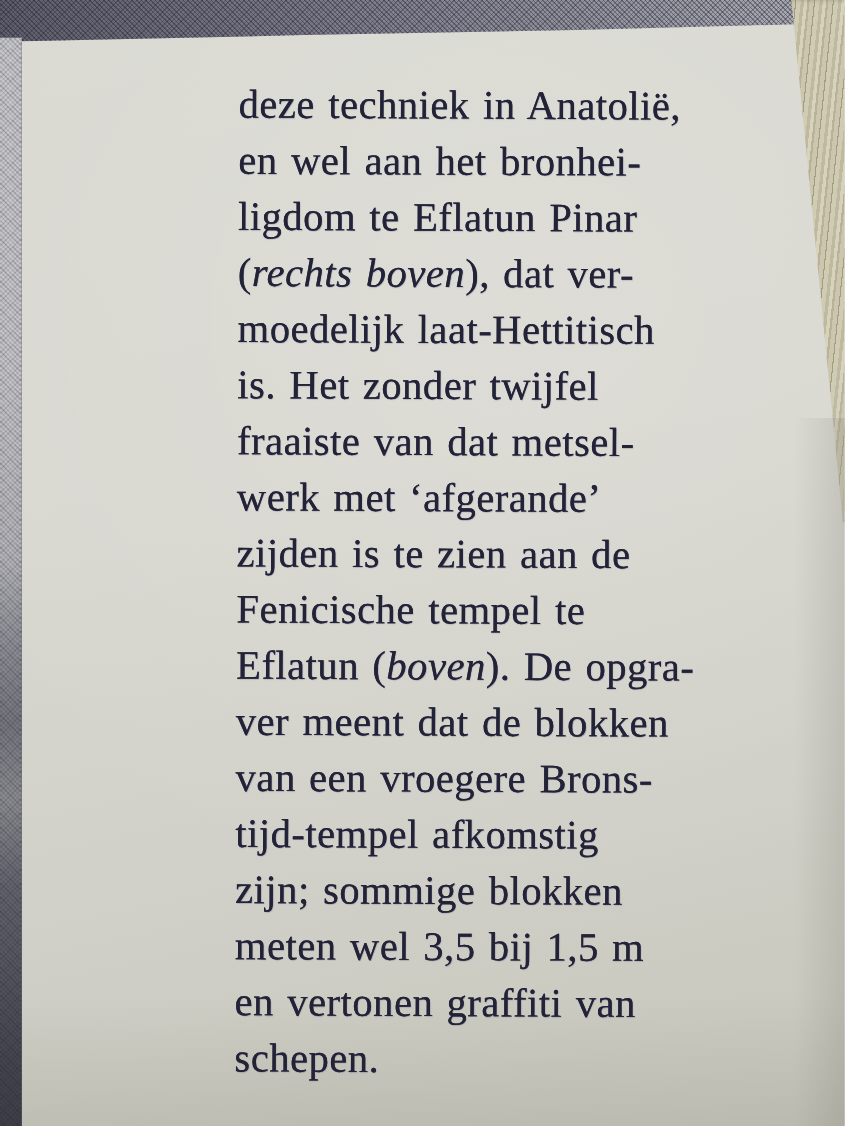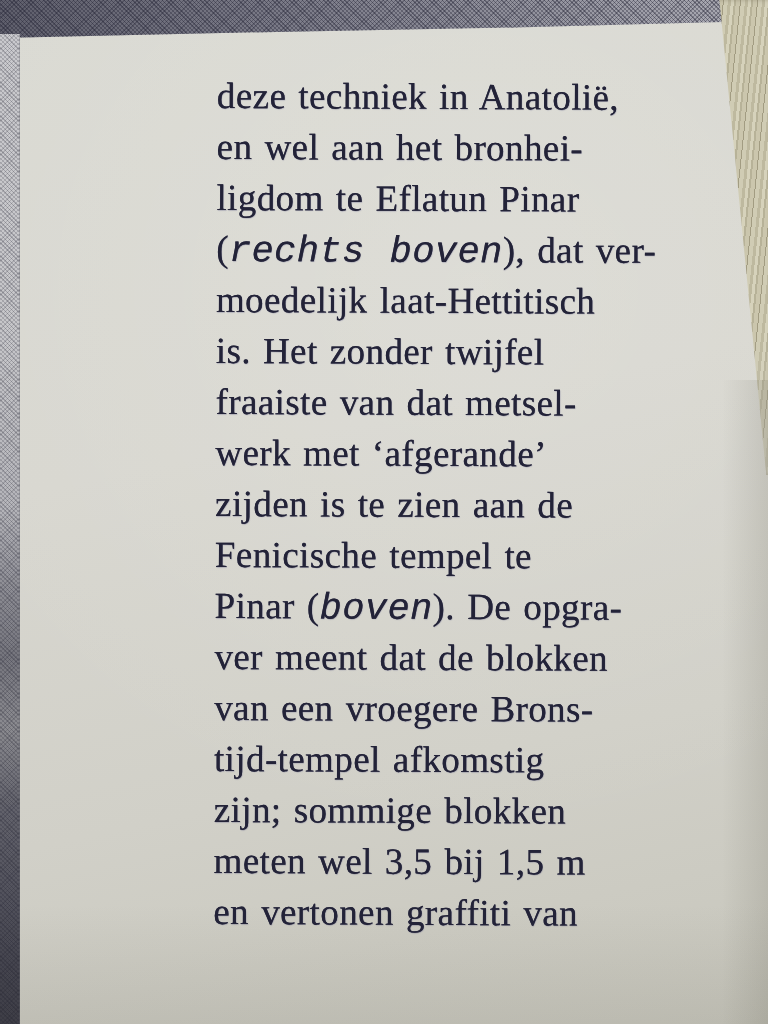--- a/index.html
+++ b/index.html
@@ -68,21 +68,21 @@
     transform: rotate(0.25deg);
     transform-origin: top left;
     color: #232338;
     font-size: 37px;
     line-height: 51px;
     letter-spacing: 0.4px;
     word-spacing: 2.5px;
     text-shadow: 0 0 0.6px rgba(35,35,60,0.85), 0.5px 0.7px 0.8px rgba(55,55,110,0.30);
   }
   .text-line { white-space: nowrap; height: 51px; }
-  .seg-italic { font-style: italic; font-family: Liberation Mono, monospace; }
+  .seg-italic { font-style: italic; }
 </style>
 </head>
 <body>
 
 <div class="photo-strip-top"></div>
 <div class="left-edge-strip"></div>
 <div class="fore-edge"></div>
 <div class="page-curve-shadow"></div>
 <div class="bottom-shade"></div>
 
@@ -90,21 +90,21 @@
   <div class="text-line"><span>deze techniek in Anatolië,</span><span class="seg-italic"></span><span></span></div>
   <div class="text-line"><span>en wel aan het bronhei-</span><span class="seg-italic"></span><span></span></div>
   <div class="text-line"><span>ligdom te Eflatun Pinar</span><span class="seg-italic"></span><span></span></div>
   <div class="text-line"><span>(</span><span class="seg-italic">rechts boven</span><span>), dat ver-</span></div>
   <div class="text-line"><span>moedelijk laat-Hettitisch</span><span class="seg-italic"></span><span></span></div>
   <div class="text-line"><span>is. Het zonder twijfel</span><span class="seg-italic"></span><span></span></div>
   <div class="text-line"><span>fraaiste van dat metsel-</span><span class="seg-italic"></span><span></span></div>
   <div class="text-line"><span>werk met ‘afgerande’</span><span class="seg-italic"></span><span></span></div>
   <div class="text-line"><span>zijden is te zien aan de</span><span class="seg-italic"></span><span></span></div>
   <div class="text-line"><span>Fenicische tempel te</span><span class="seg-italic"></span><span></span></div>
-  <div class="text-line"><span>Pinar (</span><span class="seg-italic">boven</span><span>). De opgra-</span></div>
+  <div class="text-line"><span>Eflatun (</span><span class="seg-italic">boven</span><span>). De opgra-</span></div>
   <div class="text-line"><span>ver meent dat de blokken</span><span class="seg-italic"></span><span></span></div>
   <div class="text-line"><span>van een vroegere Brons-</span><span class="seg-italic"></span><span></span></div>
   <div class="text-line"><span>tijd-tempel afkomstig</span><span class="seg-italic"></span><span></span></div>
   <div class="text-line"><span>zijn; sommige blokken</span><span class="seg-italic"></span><span></span></div>
   <div class="text-line"><span>meten wel 3,5 bij 1,5 m</span><span class="seg-italic"></span><span></span></div>
   <div class="text-line"><span>en vertonen graffiti van</span><span class="seg-italic"></span><span></span></div>
-  <div class="text-line"><span class="seg-italic"></span><span></span></div>
+  <div class="text-line"><span>schepen.</span><span class="seg-italic"></span><span></span></div>
 </div>
 
 </body></html>

